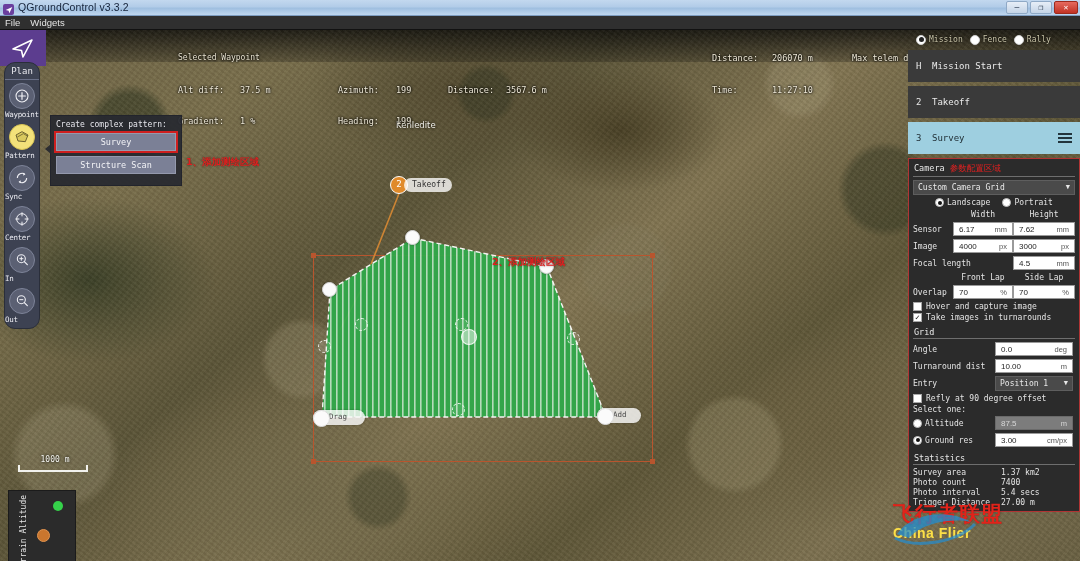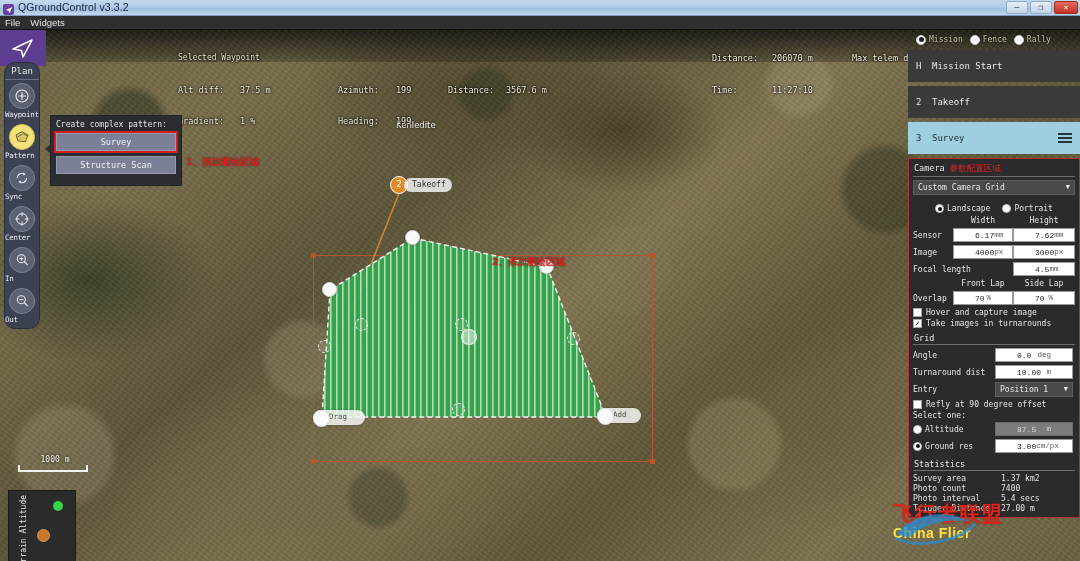--- a/index.html
+++ b/index.html
@@ -277,32 +277,32 @@
   .sec-title {
     font-size:8.5px; color:#e8e8e8; padding:2px 1px 1px;
     font-family:"DejaVu Sans Mono", monospace;
     border-bottom:1px solid #6e6e6e; margin-bottom:3px;
     display:flex; align-items:baseline; gap:5px;
   }
   .sec-title .cnred { color:#e22020; font-size:8.5px; font-family:"DejaVu Sans", sans-serif;}
   .combo {
     height:15px; background:#4a4a4a; border:1px solid #5e5e5e;
     color:#e9e9e9; font-size:8px; line-height:13px; padding:0 4px;
-    display:flex; align-items:center; margin-bottom:9px;
+    display:flex; align-items:center; margin-bottom:3px;
     font-family:"DejaVu Sans Mono", monospace;
   }
   .combo .cv { flex:1; }
   .combo .caret { font-size:7px; }
   .rowline { display:flex; align-items:center; gap:0; margin-bottom:3px; }
   .lbl { font-size:8px; color:#e4e4e4; font-family:"DejaVu Sans Mono", monospace; white-space:nowrap; }
   .colhdr { font-size:8px; color:#e4e4e4; text-align:center; font-family:"DejaVu Sans Mono", monospace; }
   .field {
     height:14px; background:#fff; border:1px solid #9a9a9a;
-    display:flex; align-items:center; padding:0 21px;
-    font-size:8px; color:#1d1d1d; font-family:Liberation Mono, monospace;
+    display:flex; align-items:center; padding:0 5px;
+    font-size:8px; color:#1d1d1d; font-family:Liberation Sans, sans-serif;
   }
   .field .fv { flex:1; }
   .field .unit { color:#555; font-size:7.5px; }
   .field.disabled { background:#7c7c7c; border-color:#6a6a6a; color:#d8d8d8; }
   .field.disabled .unit { color:#d8d8d8; }
   .chkrow { display:flex; align-items:center; gap:4px; margin-bottom:2px; }
   .chk {
     width:9px;height:9px;background:#fff;border:1px solid #a8a8a8;
     display:flex;align-items:center;justify-content:center;
     font-size:8px; color:#111; line-height:8px;

